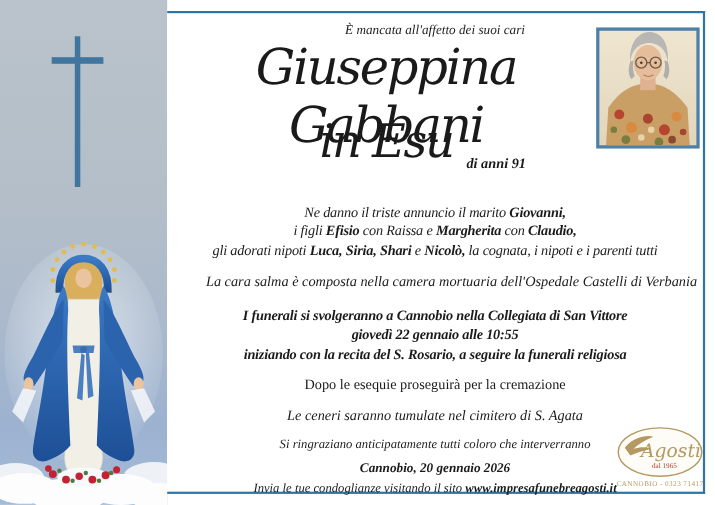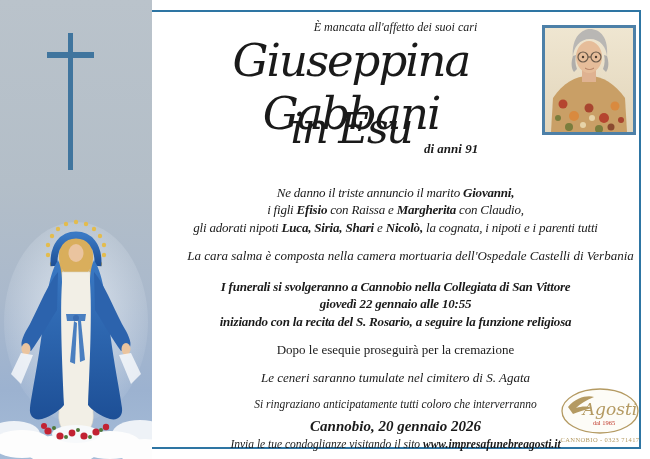--- a/index.html
+++ b/index.html
@@ -31,21 +31,21 @@
     border:3px solid #4d80a8;background:#ece2cc;
   }
   .photo svg{display:block;}
   .body-block{font-size:13px;font-style:italic;line-height:17.3px;letter-spacing:-0.2px;text-align:center;}
   .family{top:172px;}
   .salma{top:236px;font-size:13px;font-style:italic;padding-left:15px;}
   .funeral{top:266px;font-weight:bold;}
   .cremation{top:330px;font-size:13px;}
   .ashes{top:358px;font-size:13px;font-style:italic;}
   .thanks{top:386px;font-size:11.5px;font-style:italic;}
-  .dateline{top:406px;font-size:15px;font-style:italic;font-weight:bold;}
+  .dateline{top:406px;font-size:12px;font-style:italic;font-weight:bold;}
   .condolence{top:426px;font-size:11.5px;font-style:italic;}
   .condolence .url{font-weight:bold;}
   
   .logo{position:absolute;left:400px;top:375px;width:96px;height:60px;}
   .logo svg{display:block;}
 </style>
 </head>
 <body>
 
 <div class="page">
@@ -182,30 +182,30 @@
         <circle cx="51" cy="29" r="5" fill="none" stroke="#6a5a4a" stroke-width="1.2"></circle>
         <line x1="43" y1="29" x2="46" y2="29" stroke="#6a5a4a" stroke-width="1.2"></line>
         <circle cx="38" cy="29" r="1.2" fill="#4a3a2e"></circle>
           <circle cx="51" cy="29" r="1.2" fill="#4a3a2e"></circle>
         <path d="M40,40 C43,42 46,42 49,40" fill="none" stroke="#b07a5e" stroke-width="1"></path>
       </svg>
     </div>
 
     <div class="line body-block family">
       <div><span>Ne danno il triste annuncio il marito </span><span style="font-weight: bold;">Giovanni,</span></div>
-      <div><span>i figli </span><span style="font-weight: bold;">Efisio</span><span> con </span><span style="font-weight: normal;">Raissa</span><span> e </span><span style="font-weight: bold;">Margherita</span><span> con </span><span style="font-weight: normal;">Claudio,</span></div>
+      <div><span>i figli </span><span style="font-weight: bold;">Efisio</span><span> con </span><span style="font-weight: normal;">Raissa</span><span> e </span><span style="font-weight: bold;">Margherita</span><span> con </span><span style="font-weight: bold;">Claudio,</span></div>
       <div><span>gli adorati nipoti </span><span style="font-weight: bold;">Luca, Siria, Shari</span><span> e </span><span style="font-weight: bold;">Nicolò,</span><span> la cognata, i nipoti e i parenti tutti</span></div>
     </div>
 
     <div class="line salma">La cara salma è composta nella camera mortuaria dell'Ospedale Castelli di Verbania</div>
 
     <div class="line body-block funeral">
       <div>I funerali si svolgeranno a Cannobio nella Collegiata di San Vittore</div>
       <div>giovedì 22 gennaio alle 10:55</div>
-      <div>iniziando con la recita del S. Rosario, a seguire la funzione religiosa</div>
+      <div>iniziando con la recita del S. Rosario, a seguire la funerali religiosa</div>
     </div>
 
     <div class="line cremation">Dopo le esequie proseguirà per la cremazione</div>
     <div class="line thanks">Si ringraziano anticipatamente tutti coloro che interverranno</div>
     <div class="line ashes">Le ceneri saranno tumulate nel cimitero di S. Agata</div>
     <div class="line dateline">Cannobio, 20 gennaio 2026</div>
 
     <div class="line condolence">
       <span>Invia le tue condoglianze visitando il sito </span><span class="url">www.impresafunebreagosti.it</span>
     </div>

